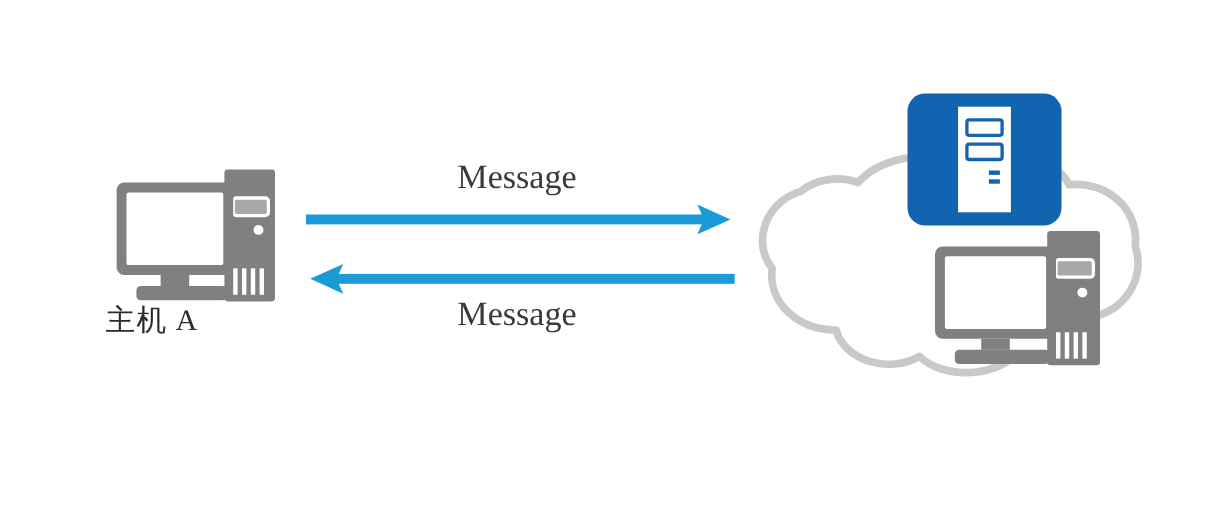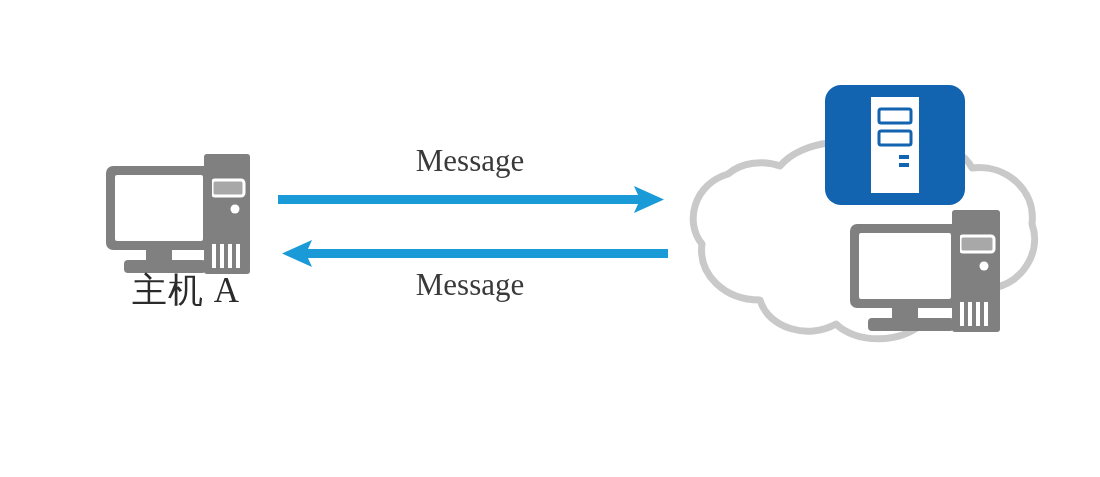--- a/index.html
+++ b/index.html
@@ -23,23 +23,22 @@
   #host-a-node {
     left: 104px;
     top: 152px;
     width: 152px;
     height: 128px;
   }
   #host-a-label {
     left: 96px;
     top: 270px;
     width: 180px;
-    text-align: center;
-    font-family: "Liberation Serif", serif;
-    font-size: 35px;
+    font-family: "Liberation Serif", serif;
+    font-size: 27px;
     line-height: 42px;
     color: #2b2b2b;
     letter-spacing: 1px;
     white-space: nowrap;
   }
 
   
   #arrow-top-group {
     left: 278px;
     top: 184px;

